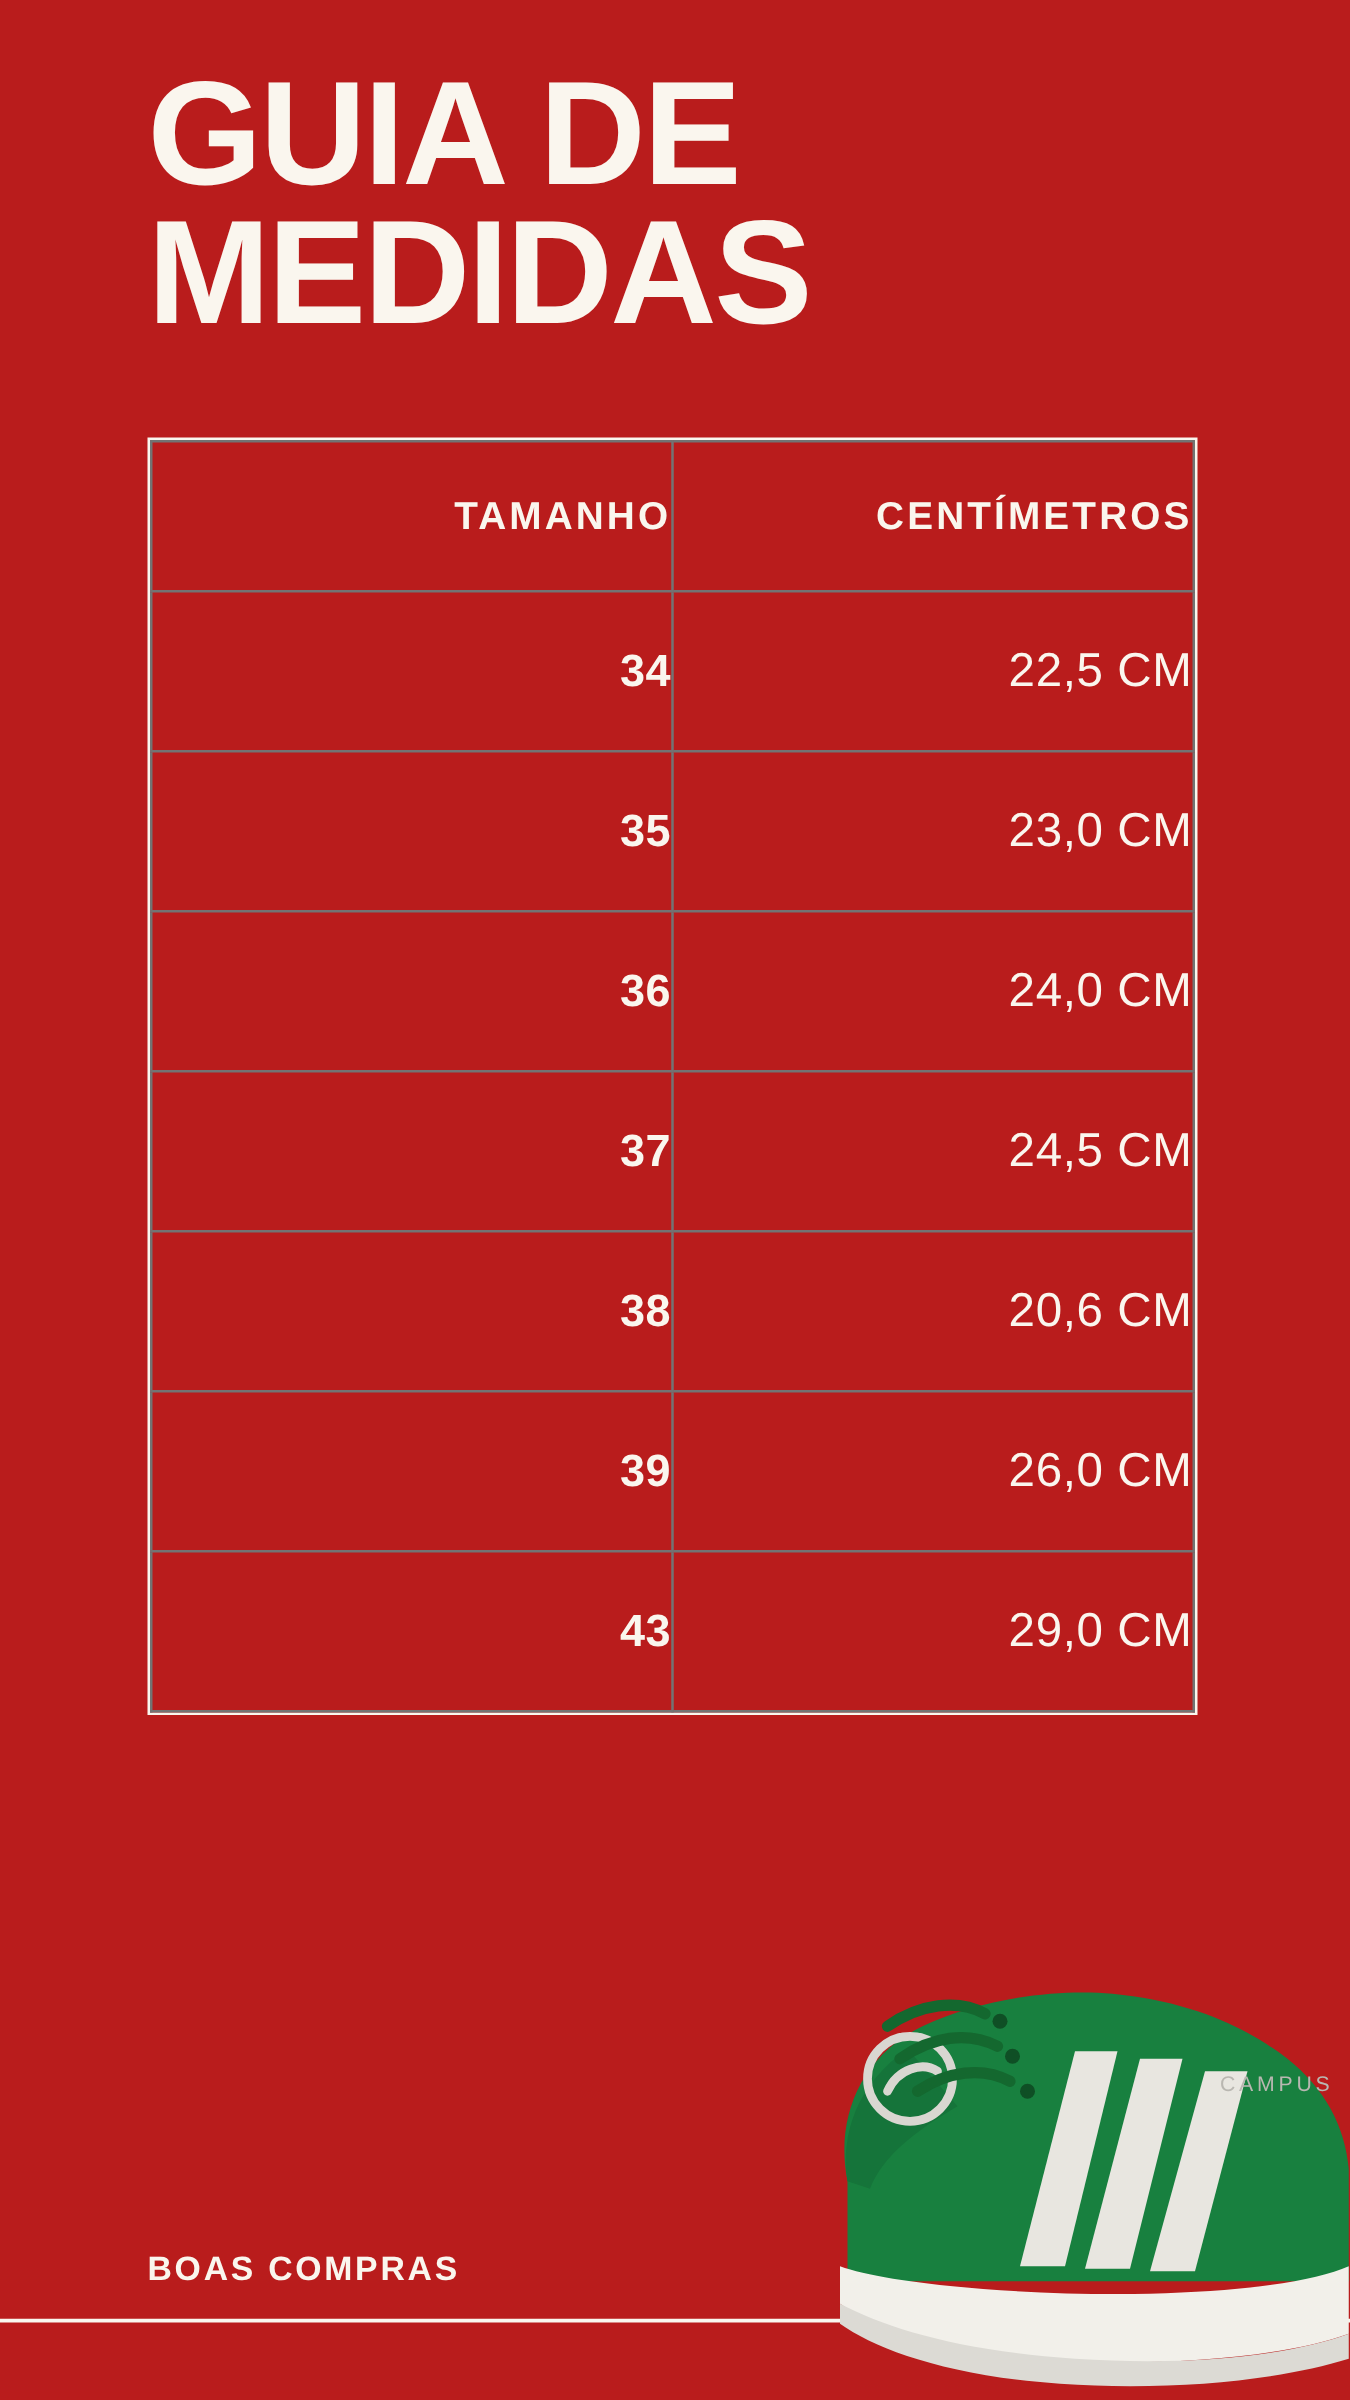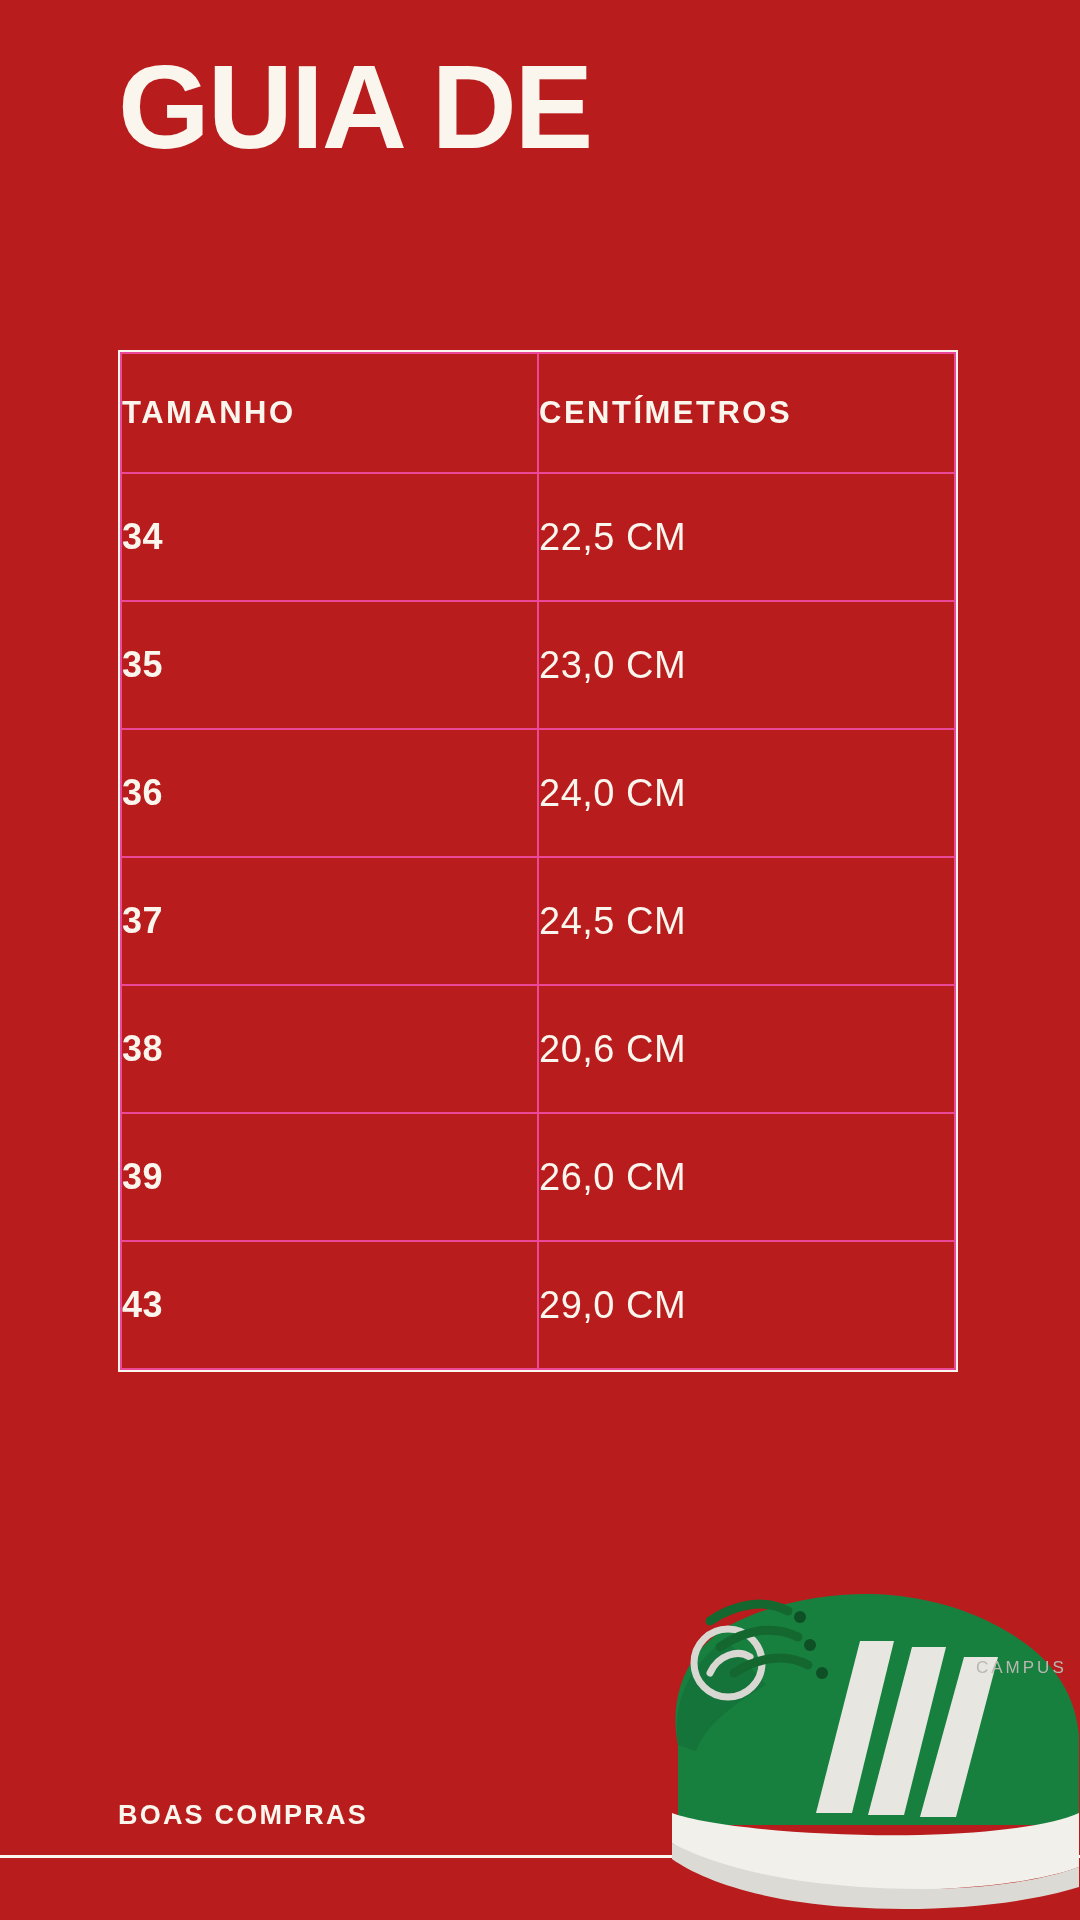--- a/index.html
+++ b/index.html
@@ -40,22 +40,22 @@
     top: 350px;
     width: 840px;
     border: 2px solid #faf6ee;
   }
   table {
     width: 100%;
     border-collapse: collapse;
     table-layout: fixed;
   }
   th, td {
-    border: 2px solid #ec4899;
-    text-align: left;
+    border: 2px solid #737373;
+    text-align: right;
     color: #faf6ee;
     vertical-align: middle;
     background: transparent;
   }
   th {
     height: 120px;
     font-size: 31px;
     font-weight: 700;
     letter-spacing: 2.5px;
     text-transform: uppercase;
@@ -109,20 +109,21 @@
   }
   .shoe svg { display: block; }
 </style>
 </head>
 <body>
 
 <div id="page">
 
   <h1 class="title">
     <span class="line">GUIA DE</span>
+    <span class="line">MEDIDAS</span>
   </h1>
 
   <div class="table-wrap">
     <table>
       <colgroup>
           <col class="c1">
           <col class="c2">
         </colgroup>
       <thead>
         <tr>

